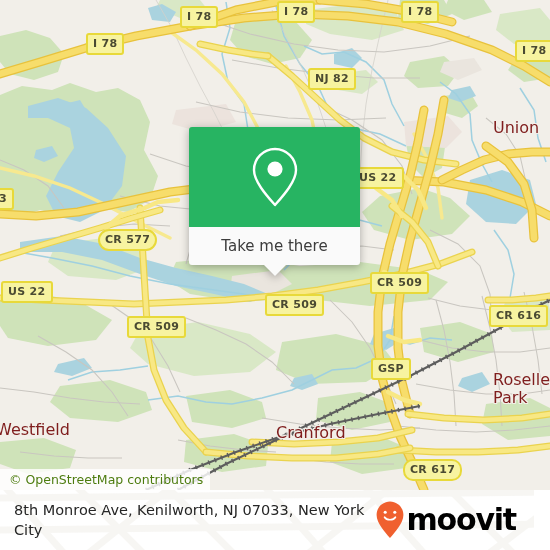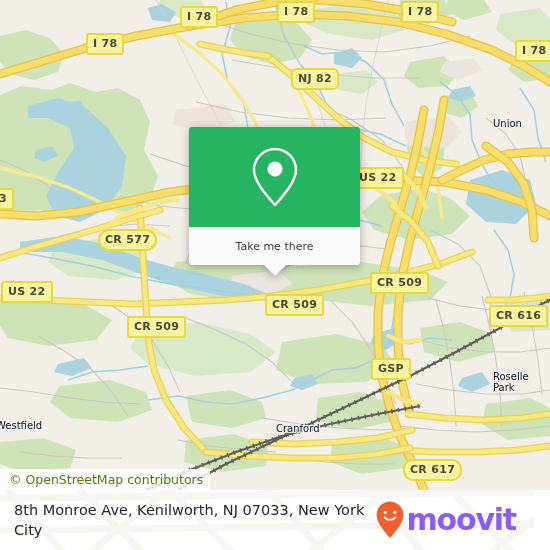--- a/index.html
+++ b/index.html
@@ -45,23 +45,23 @@
     line-height: 1;
     padding: 3px 5px 4px 5px;
     white-space: nowrap;
     letter-spacing: 0.3px;
     box-sizing: border-box;
   }
 
   
   .place {
     position: absolute;
-    color: #0f172a;
-    font-family: "DejaVu Sans", sans-serif;
-    font-size: 10px;
+    color: #7f1d1d;
+    font-family: "DejaVu Sans", sans-serif;
+    font-size: 16px;
     font-weight: 400;
     white-space: nowrap;
     text-shadow:
       1px 0 0 #f2efe9, -1px 0 0 #f2efe9,
       0 1px 0 #f2efe9, 0 -1px 0 #f2efe9,
       1px 1px 0 #f2efe9, -1px -1px 0 #f2efe9,
       1px -1px 0 #f2efe9, -1px 1px 0 #f2efe9;
   }
   .place.two-line { line-height: 1.12; text-align: left; }
 
@@ -86,21 +86,21 @@
     background: #fafafa;
     border-radius: 0 0 3px 3px;
     display: flex;
     align-items: center;
     justify-content: center;
     position: relative;
   }
   .popup-bottom-label {
     color: #3c3c3c;
     font-family: "DejaVu Sans", sans-serif;
-    font-size: 11px;
+    font-size: 15px;
   }
   .popup-tail {
     position: absolute;
     left: 50%;
     bottom: -11px;
     margin-left: -11px;
     width: 0; height: 0;
     border-left: 11px solid transparent;
     border-right: 11px solid transparent;
     border-top: 11px solid #fafafa;
@@ -153,21 +153,21 @@
   .brand {
     position: relative;
     flex: 0 0 auto;
     display: flex;
     align-items: center;
     gap: 2px;
     z-index: 2;
     margin-right: 4px;
   }
   .brand-name {
-    color: #8b5cf6;
+    color: #000000;
     font-family: "DejaVu Sans", sans-serif;
     font-weight: bold;
     font-size: 30px;
     letter-spacing: -1.2px;
     line-height: 1;
   }
 </style>
 </head>
 <body>
 
@@ -367,21 +367,21 @@
       <path class="railtick" d="M178,490 L226,464 L272,442 L318,420 L364,398 L410,376 L456,352 L500,328 L542,304 L550,300"></path>
       <path class="rail" d="M146,490 L190,470 L236,452 L282,436 L330,424 L378,414 L420,406"></path>
       <path class="railtick" d="M146,490 L190,470 L236,452 L282,436 L330,424 L378,414 L420,406"></path>
     </svg>
 
     <div class="shield" style="left:180px; top:6px;">I 78</div>
     <div class="shield" style="left:277px; top:1px;">I 78</div>
     <div class="shield" style="left:401px; top:1px;">I 78</div>
     <div class="shield" style="left:86px;  top:33px;">I 78</div>
     <div class="shield" style="left:515px; top:40px;">I 78</div>
-    <div class="shield" style="left:291px; top:68px;border-radius:6px;">NJ 82</div>
+    <div class="shield" style="left:308px; top:68px;">NJ 82</div>
     <div class="shield" style="left:352px; top:167px;">US 22</div>
     <div class="shield" style="left:-8px;  top:188px;">3</div>
     <div class="shield" style="left:98px;  top:229px;border-radius:11px;">CR 577</div>
     <div class="shield" style="left:1px;   top:281px;">US 22</div>
     <div class="shield" style="left:265px; top:294px;">CR 509</div>
     <div class="shield" style="left:370px; top:272px;">CR 509</div>
     <div class="shield" style="left:127px; top:316px;">CR 509</div>
     <div class="shield" style="left:489px; top:305px;">CR 616</div>
     <div class="shield" style="left:371px; top:358px;">GSP</div>
     <div class="shield" style="left:403px; top:459px;border-radius:10px;">CR 617</div>

